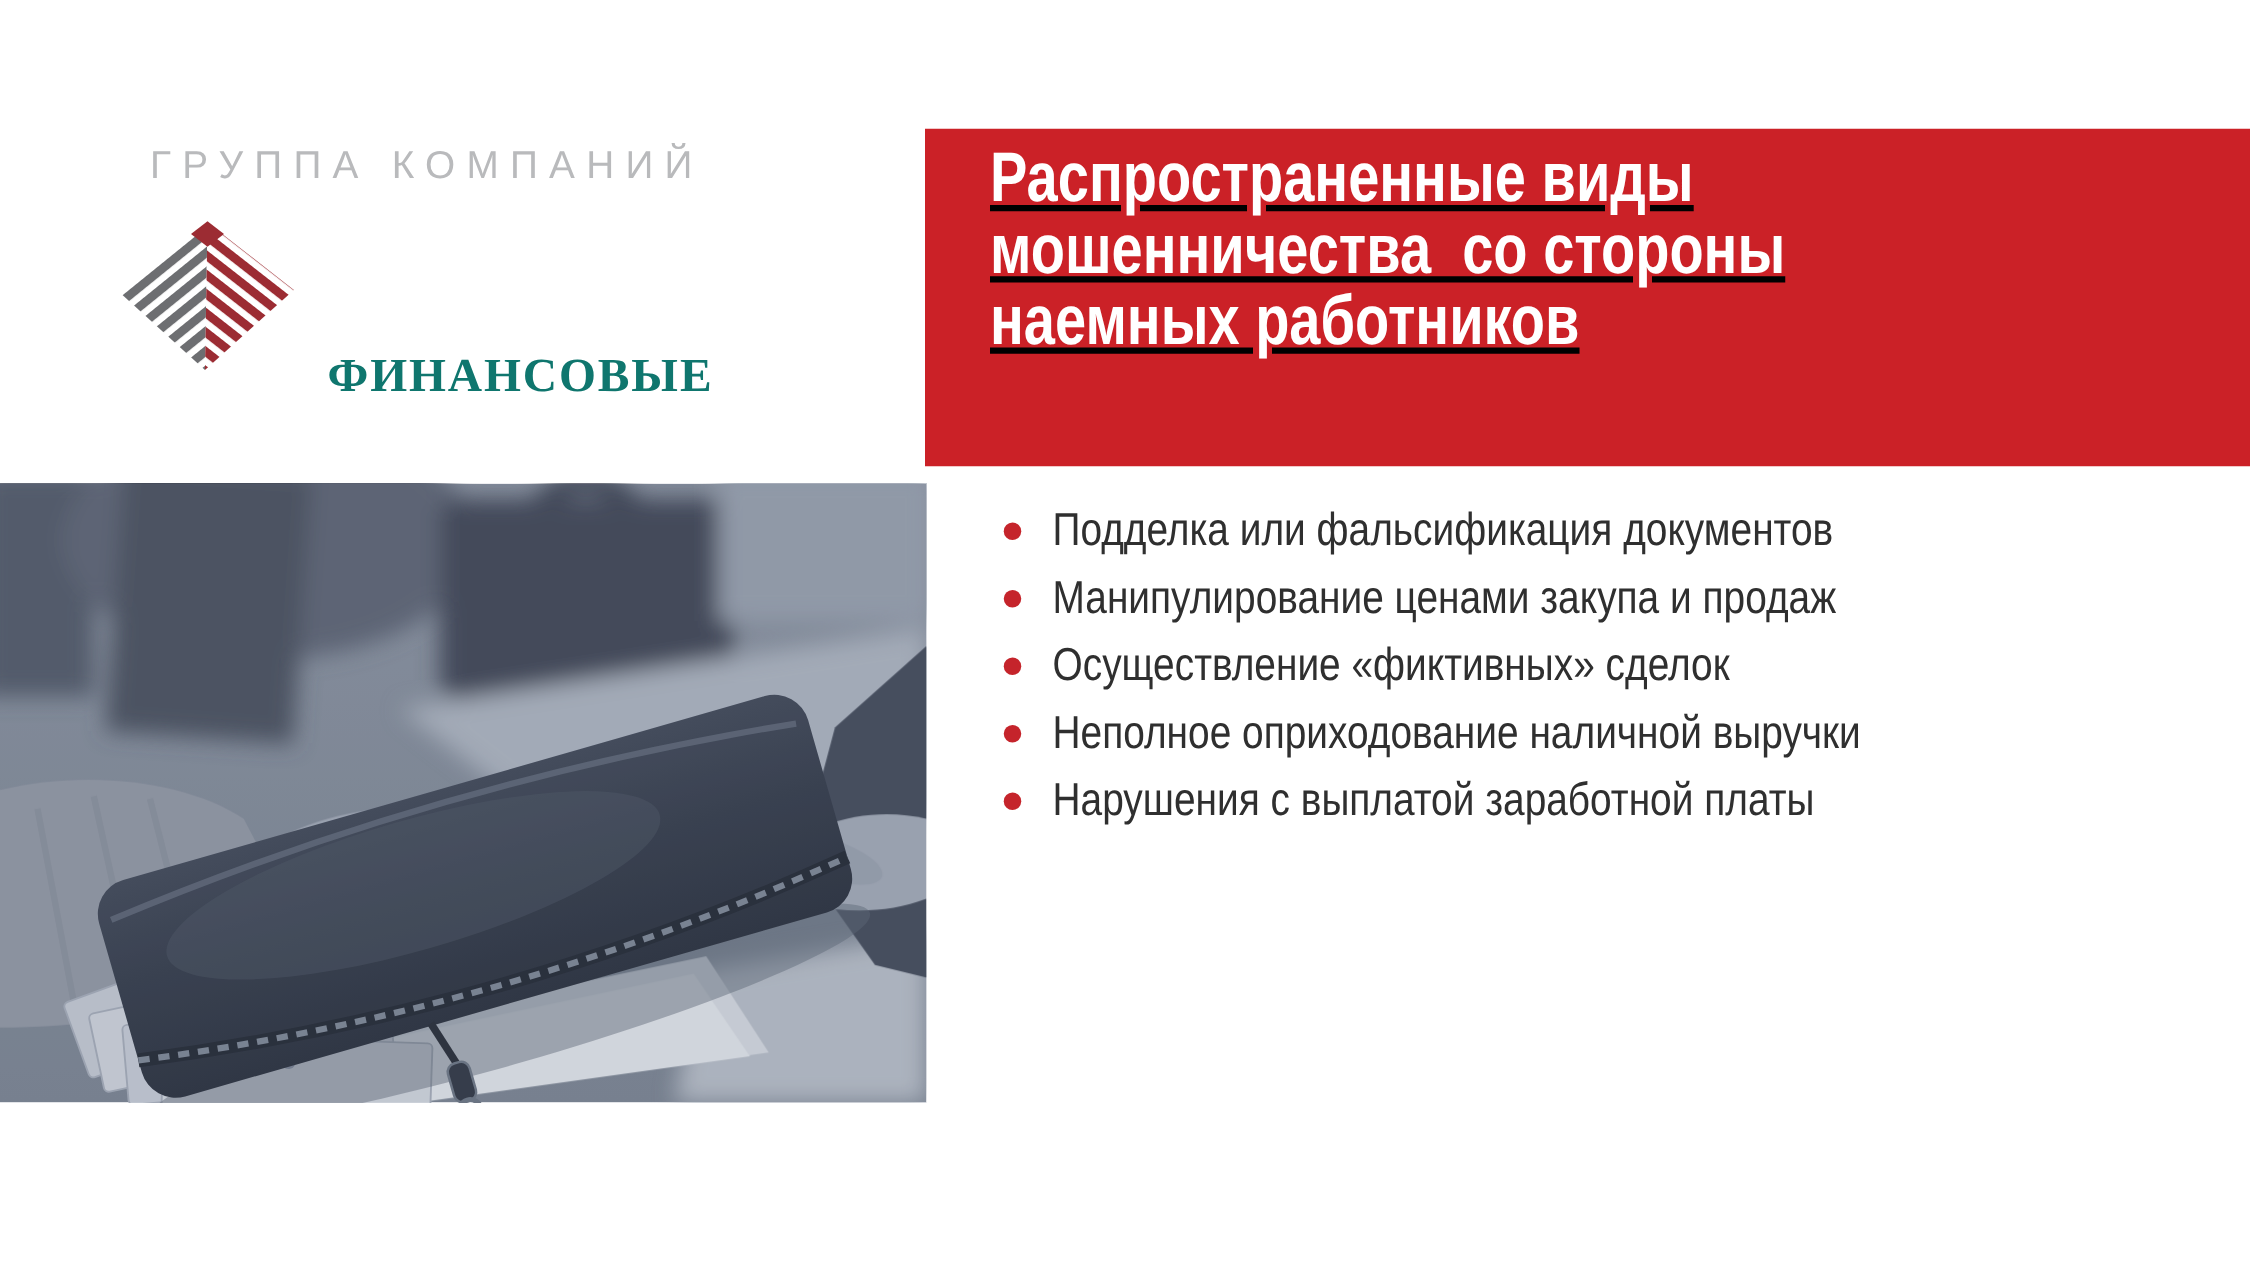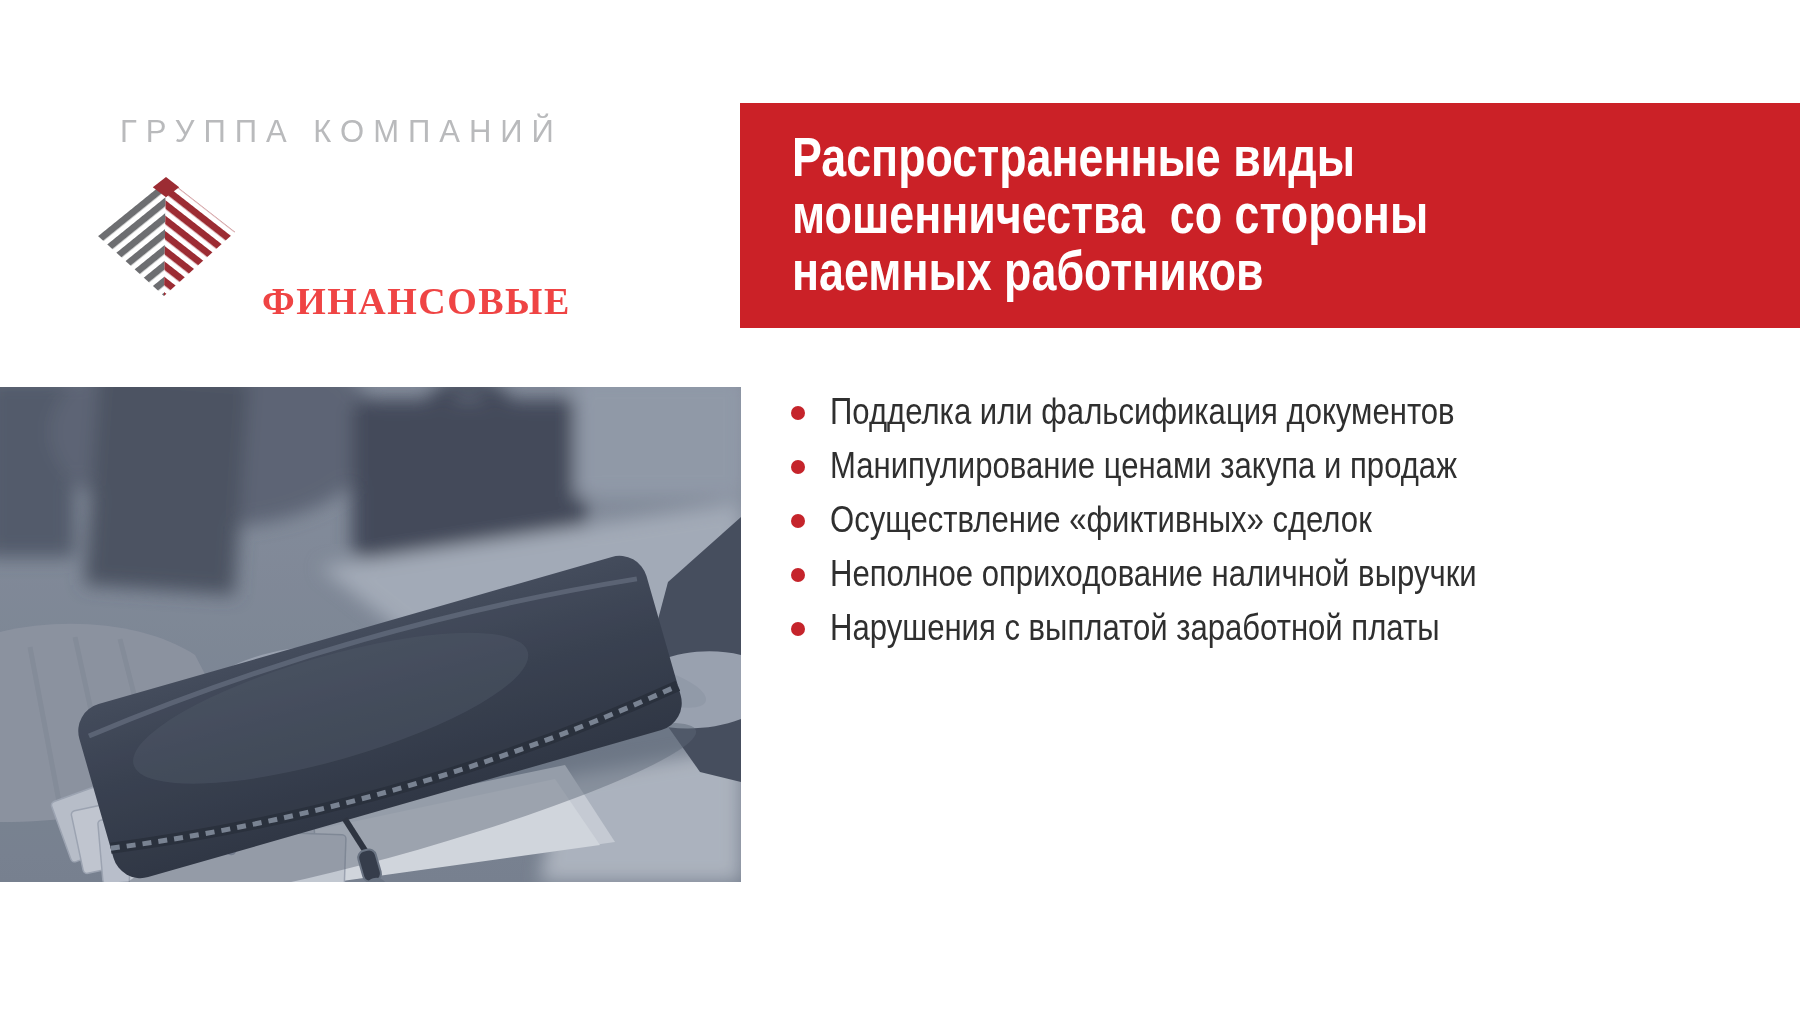--- a/index.html
+++ b/index.html
@@ -11,47 +11,48 @@
   
   .logo-label{
     position:absolute;left:120px;top:114px;
     font-size:31px;font-weight:400;color:#b9babc;
     letter-spacing:9px;white-space:pre;
   }
   .logo-pyramid{position:absolute;left:94px;top:176px;width:144px;height:122px;}
   .logo-name{
     position:absolute;left:262px;top:196px;
     font-family:"Liberation Serif",serif;font-weight:700;
-    color:#ef4444;font-size:38px;line-height:42px;letter-spacing:1.5px;
+    color:#0f766e;font-size:38px;line-height:42px;letter-spacing:1.5px;
     white-space:pre;
   }
 
   
   .title-banner{
-    position:absolute;left:740px;top:103px;right:0;height:225px;
+    position:absolute;left:740px;top:103px;right:0;height:270px;
     background:#cb2127;box-sizing:border-box;
-    padding:25px 0 0 52px;
+    padding:10px 0 0 52px;
+    text-decoration:underline;
   }
   .title-line{
     color:#ffffff;font-weight:700;font-size:56px;line-height:57px;
     transform:scaleX(0.80);transform-origin:0 50%;white-space:pre;
     letter-spacing:0;
   }
 
   
   .photo{
     position:absolute;left:0;top:387px;width:741px;height:495px;margin:0;
     overflow:hidden;
   }
   .photo svg{display:block;}
 
   
   .bullet-list{
     position:absolute;left:780px;top:392px;width:760px;
-    margin:0;padding:0;list-style:none;
+    margin:12px;padding:0;list-style:none;
   }
   .bullet-list li{
     position:relative;margin:0 0 14px 0;padding-left:50px;
     color:#2f2f2f;font-size:37px;font-weight:300;line-height:40px;
   }
   .dot{
     position:absolute;left:11px;top:14px;width:14px;height:14px;
     border-radius:50%;background:#c5242b;
   }
   .b-line{

